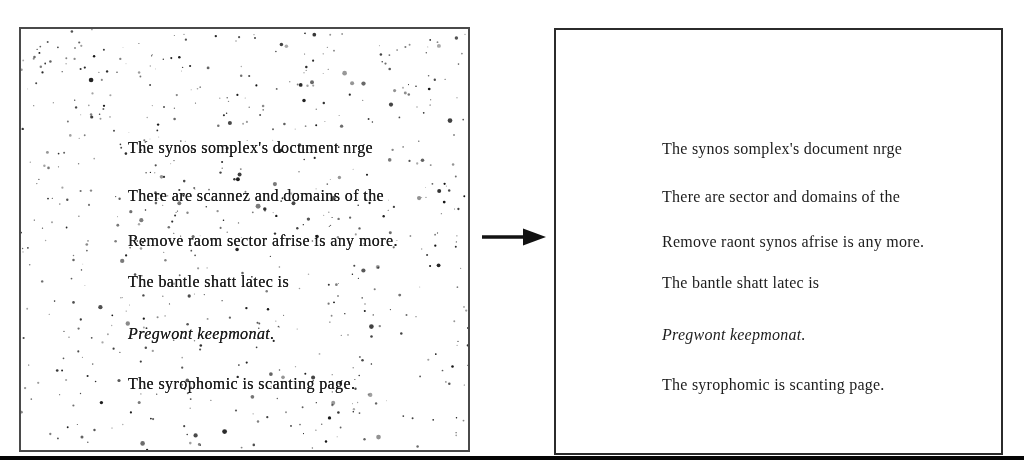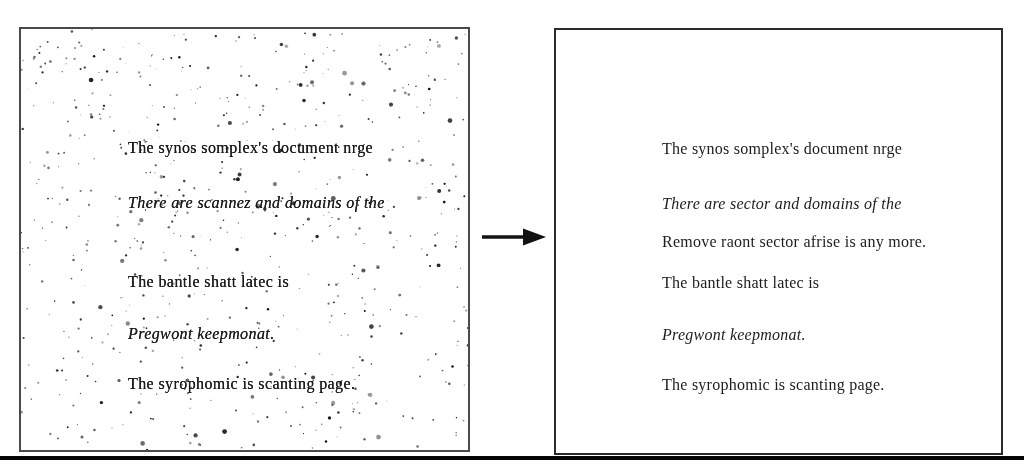--- a/index.html
+++ b/index.html
@@ -27,21 +27,21 @@
 
   .noise{position:absolute;left:0;top:0;width:447px;height:421px;pointer-events:none;z-index:2;}
 
   .line{
     position:absolute;left:106px;white-space:nowrap;
     font-size:16px;line-height:1;color:var(--ink);
     letter-spacing:0.25px;z-index:1;margin-top:28px;
   }
   .panel.left .line{left:107px;text-shadow:0 0 0.45px currentColor;letter-spacing:0.4px;}
   .l0{top:83px;}
-  .l1{top:138px;font-style:italic;}
+  .l1{top:131px;}
   .l2{top:176px;}
   .l3{top:217px;}
   .l4{top:269px;font-style:italic;}
   .l5{top:319px;}
 
   .arrow{position:absolute;left:479px;top:226px;width:70px;height:22px;}
   .arrow line{stroke:#121212;stroke-width:3.6;}
   .arrow polygon{fill:#121212;}
 
   .bottom-rule{
@@ -702,33 +702,34 @@
         <circle cx="431.5" cy="337.5" r="1.28" fill="var(--noise-ink,#111)" opacity="0.97"></circle>
         <circle cx="57.6" cy="134.8" r="0.72" fill="var(--noise-ink,#111)" opacity="0.55"></circle>
         <circle cx="318.4" cy="148.5" r="1.68" fill="var(--noise-ink,#111)" opacity="0.43"></circle>
         <circle cx="375.9" cy="211.5" r="0.59" fill="var(--noise-ink,#111)" opacity="0.46"></circle>
         <circle cx="46.7" cy="398.2" r="0.95" fill="var(--noise-ink,#111)" opacity="0.95"></circle>
         <circle cx="384.4" cy="18.1" r="1.02" fill="var(--noise-ink,#111)" opacity="0.57"></circle>
         <circle cx="347.5" cy="365.5" r="0.95" fill="var(--noise-ink,#111)" opacity="0.37"></circle>
       </svg>
     <div class="line l0">The synos somplex's document nrge</div>
     <div class="line l1">There are scannez and domains of the</div>
+    <div class="line l2">Remove raom sector afrise is any more.</div>
     <div class="line l3">The bantle shatt latec is</div>
     <div class="line l4">Pregwont keepmonat.</div>
     <div class="line l5">The syrophomic is scanting page.</div>
   </div>
 
   <svg class="arrow" viewBox="0 0 70 22" aria-hidden="true">
     <line x1="3" y1="11" x2="46" y2="11"></line>
     <polygon points="44,2.5 67,11 44,19.5"></polygon>
   </svg>
 
   <div class="panel right">
     <div class="line l0">The synos somplex's document nrge</div>
     <div class="line l1">There are sector and domains of the</div>
-    <div class="line l2">Remove raont sector afrise is any more.</div>
+    <div class="line l2">Remove raont synos afrise is any more.</div>
     <div class="line l3">The bantle shatt latec is</div>
     <div class="line l4">Pregwont keepmonat.</div>
     <div class="line l5">The syrophomic is scanting page.</div>
   </div>
 
   <div class="bottom-rule"></div>
 </div>
 
 </body></html>

